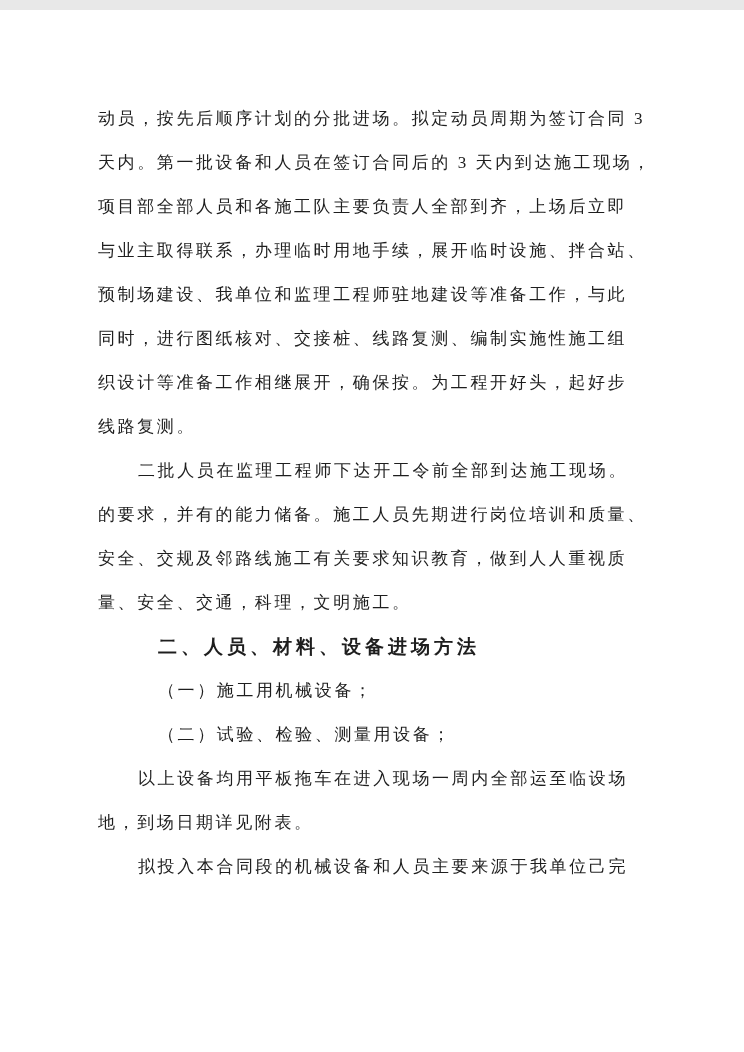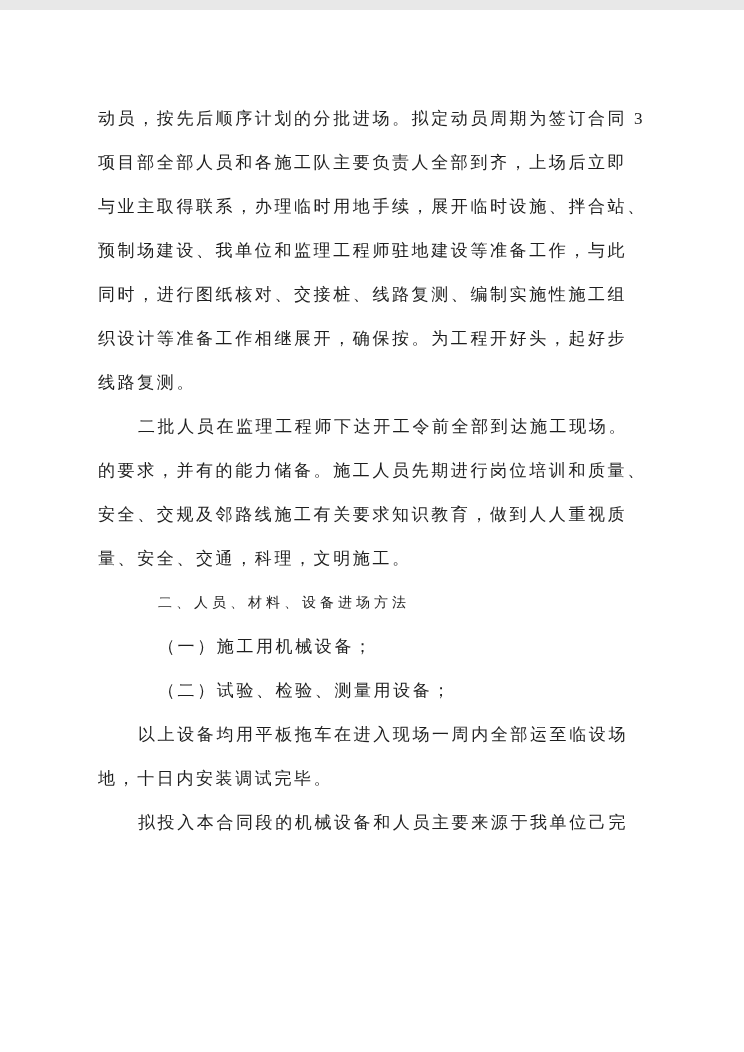--- a/index.html
+++ b/index.html
@@ -26,42 +26,43 @@
     font-size: 17px;
     color: var(--text);
     height: 44px;
     line-height: 44px;
     letter-spacing: 2.6px;
     white-space: nowrap;
   }
   .indent-para { padding-left: 40px; }
   .indent-list { padding-left: 60px; }
   .heading {
-    font-weight: normal;
-    font-size: 14px;
+    font-weight: bold;
+    font-size: 19px;
     letter-spacing: 4px;
     padding-left: 60px;
   }
 </style>
 </head>
 <body>
 
 <div class="page">
   <div class="content">
     <div class="line">动员，按先后顺序计划的分批进场。拟定动员周期为签订合同 3</div>
+    <div class="line">天内。第一批设备和人员在签订合同后的 3 天内到达施工现场，</div>
     <div class="line">项目部全部人员和各施工队主要负责人全部到齐，上场后立即</div>
     <div class="line">与业主取得联系，办理临时用地手续，展开临时设施、拌合站、</div>
     <div class="line">预制场建设、我单位和监理工程师驻地建设等准备工作，与此</div>
     <div class="line">同时，进行图纸核对、交接桩、线路复测、编制实施性施工组</div>
     <div class="line">织设计等准备工作相继展开，确保按。为工程开好头，起好步</div>
     <div class="line">线路复测。</div>
     <div class="line indent-para">二批人员在监理工程师下达开工令前全部到达施工现场。</div>
     <div class="line">的要求，并有的能力储备。施工人员先期进行岗位培训和质量、</div>
     <div class="line">安全、交规及邻路线施工有关要求知识教育，做到人人重视质</div>
     <div class="line">量、安全、交通，科理，文明施工。</div>
     <div class="line heading">二、人员、材料、设备进场方法</div>
     <div class="line indent-list">（一）施工用机械设备；</div>
     <div class="line indent-list">（二）试验、检验、测量用设备；</div>
     <div class="line indent-para">以上设备均用平板拖车在进入现场一周内全部运至临设场</div>
-    <div class="line">地，十日内安装调试完毕。</div>
+    <div class="line">地，到场日期详见附表。</div>
     <div class="line indent-para">拟投入本合同段的机械设备和人员主要来源于我单位己完</div>
   </div>
 </div>
 
 </body></html>

